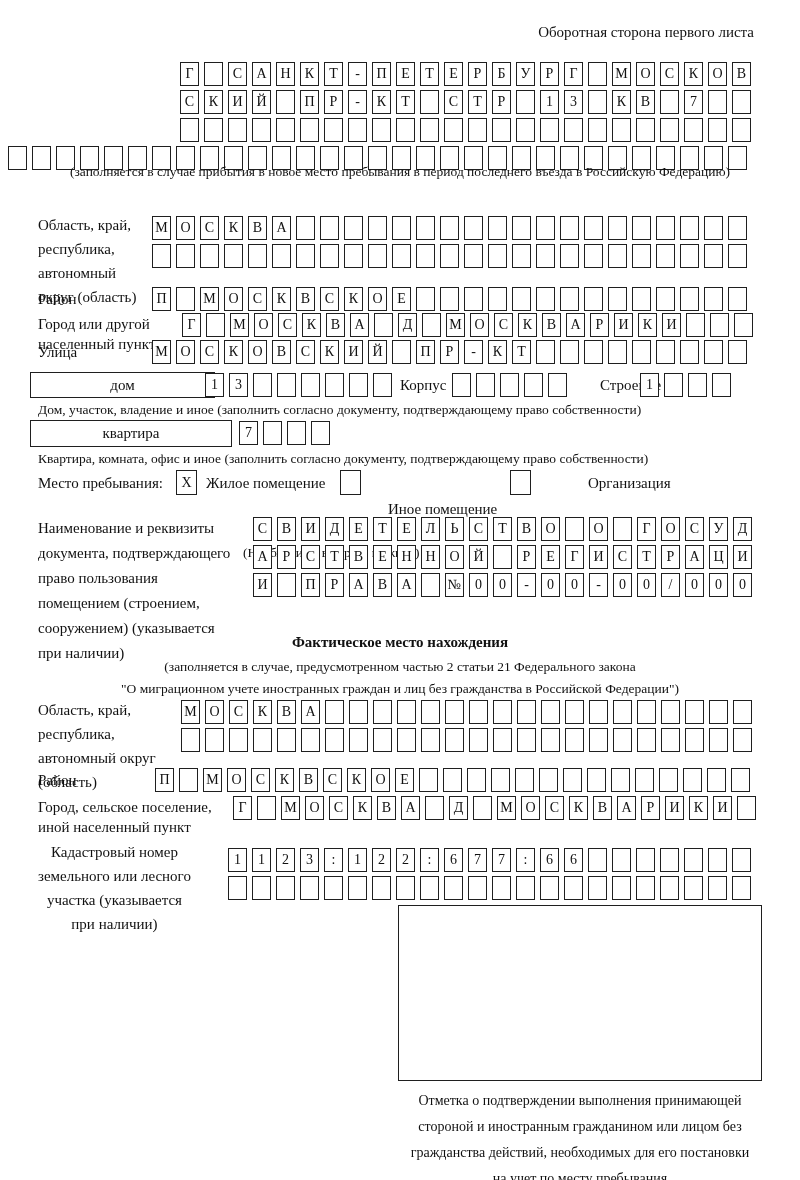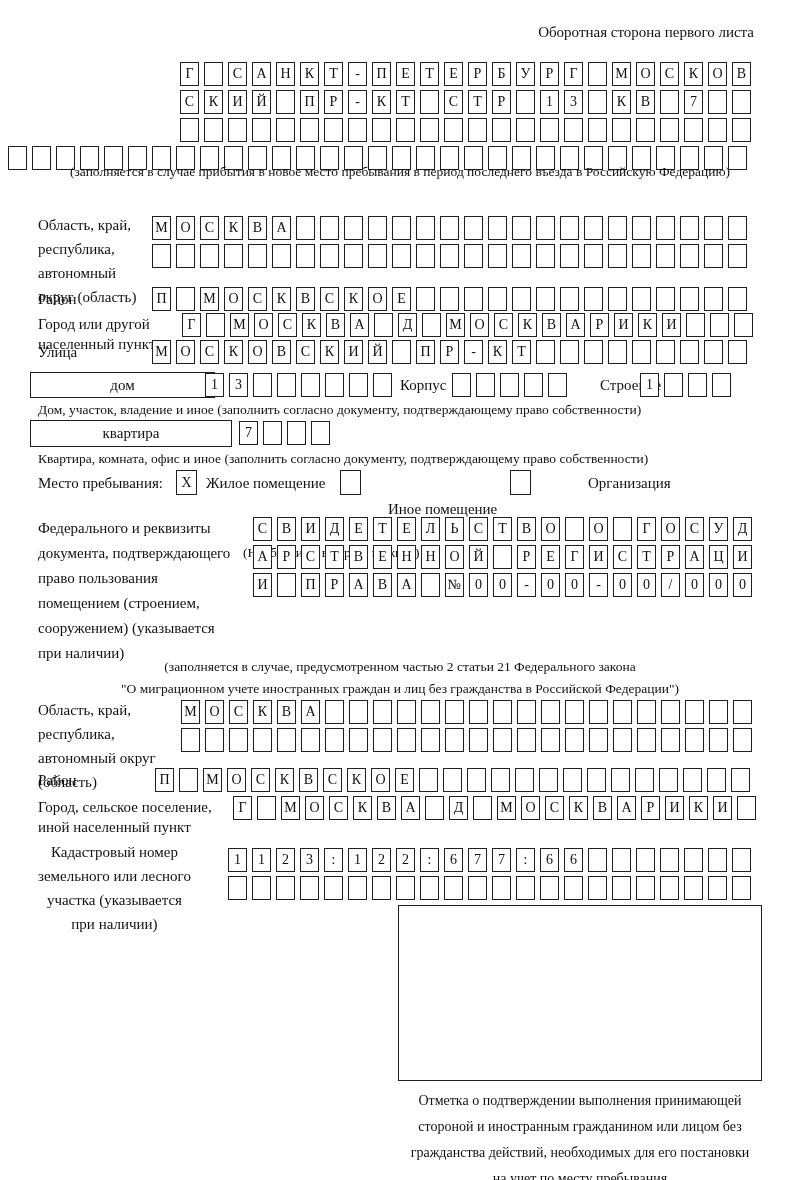--- a/index.html
+++ b/index.html
@@ -343,21 +343,21 @@
   <div class="abs txt" style="left:38px;top:475px;">Место пребывания:</div>
   <div class="abs checkbox" style="left:176px;top:470px;">X</div>
   <div class="abs txt" style="left:206px;top:475px;">Жилое помещение</div>
   <div class="abs checkbox" style="left:340px;top:470px;"></div>
   <div class="abs txt" style="left:371px;top:501px;margin-left:17px;">Иное помещение</div>
   <div class="abs checkbox" style="left:510px;top:470px;"></div>
   <div class="abs txt" style="left:588px;top:475px;">Организация</div>
   <div class="abs small" style="left:243px;top:500px;margin-top:45px;">(Необходимо выбрать нужное)</div>
 
   <div class="abs txt lines" style="left:38px;top:516px;line-height:25px;">
-      <div>Федерального и реквизиты</div>
+      <div>Наименование и реквизиты</div>
       <div>документа, подтверждающего</div>
       <div>право пользования</div>
       <div>помещением (строением,</div>
       <div>сооружением) (указывается</div>
       <div>при наличии)</div>
     </div>
   <div class="abs cellrow" style="left:253px;top:517px;">
       <span class="cell">С</span>
       <span class="cell">В</span>
       <span class="cell">И</span>
@@ -420,20 +420,21 @@
       <span class="cell">0</span>
       <span class="cell">-</span>
       <span class="cell">0</span>
       <span class="cell">0</span>
       <span class="cell">/</span>
       <span class="cell">0</span>
       <span class="cell">0</span>
       <span class="cell">0</span>
     </div>
 
+  <div class="abs txt bold center" style="top:634px;">Фактическое место нахождения</div>
   <div class="abs small center" style="top:659px;">(заполняется в случае, предусмотренном частью 2 статьи 21 Федерального закона</div>
   <div class="abs small center" style="top:681px;">"О миграционном учете иностранных граждан и лиц без гражданства в Российской Федерации")</div>
 
   <div class="abs txt lines lh24" style="left:38px;top:698px;">
       <div>Область, край,</div>
       <div>республика,</div>
       <div>автономный округ</div>
       <div>(область)</div>
     </div>
   <div class="abs cellrow" style="left:181px;top:700px;">

